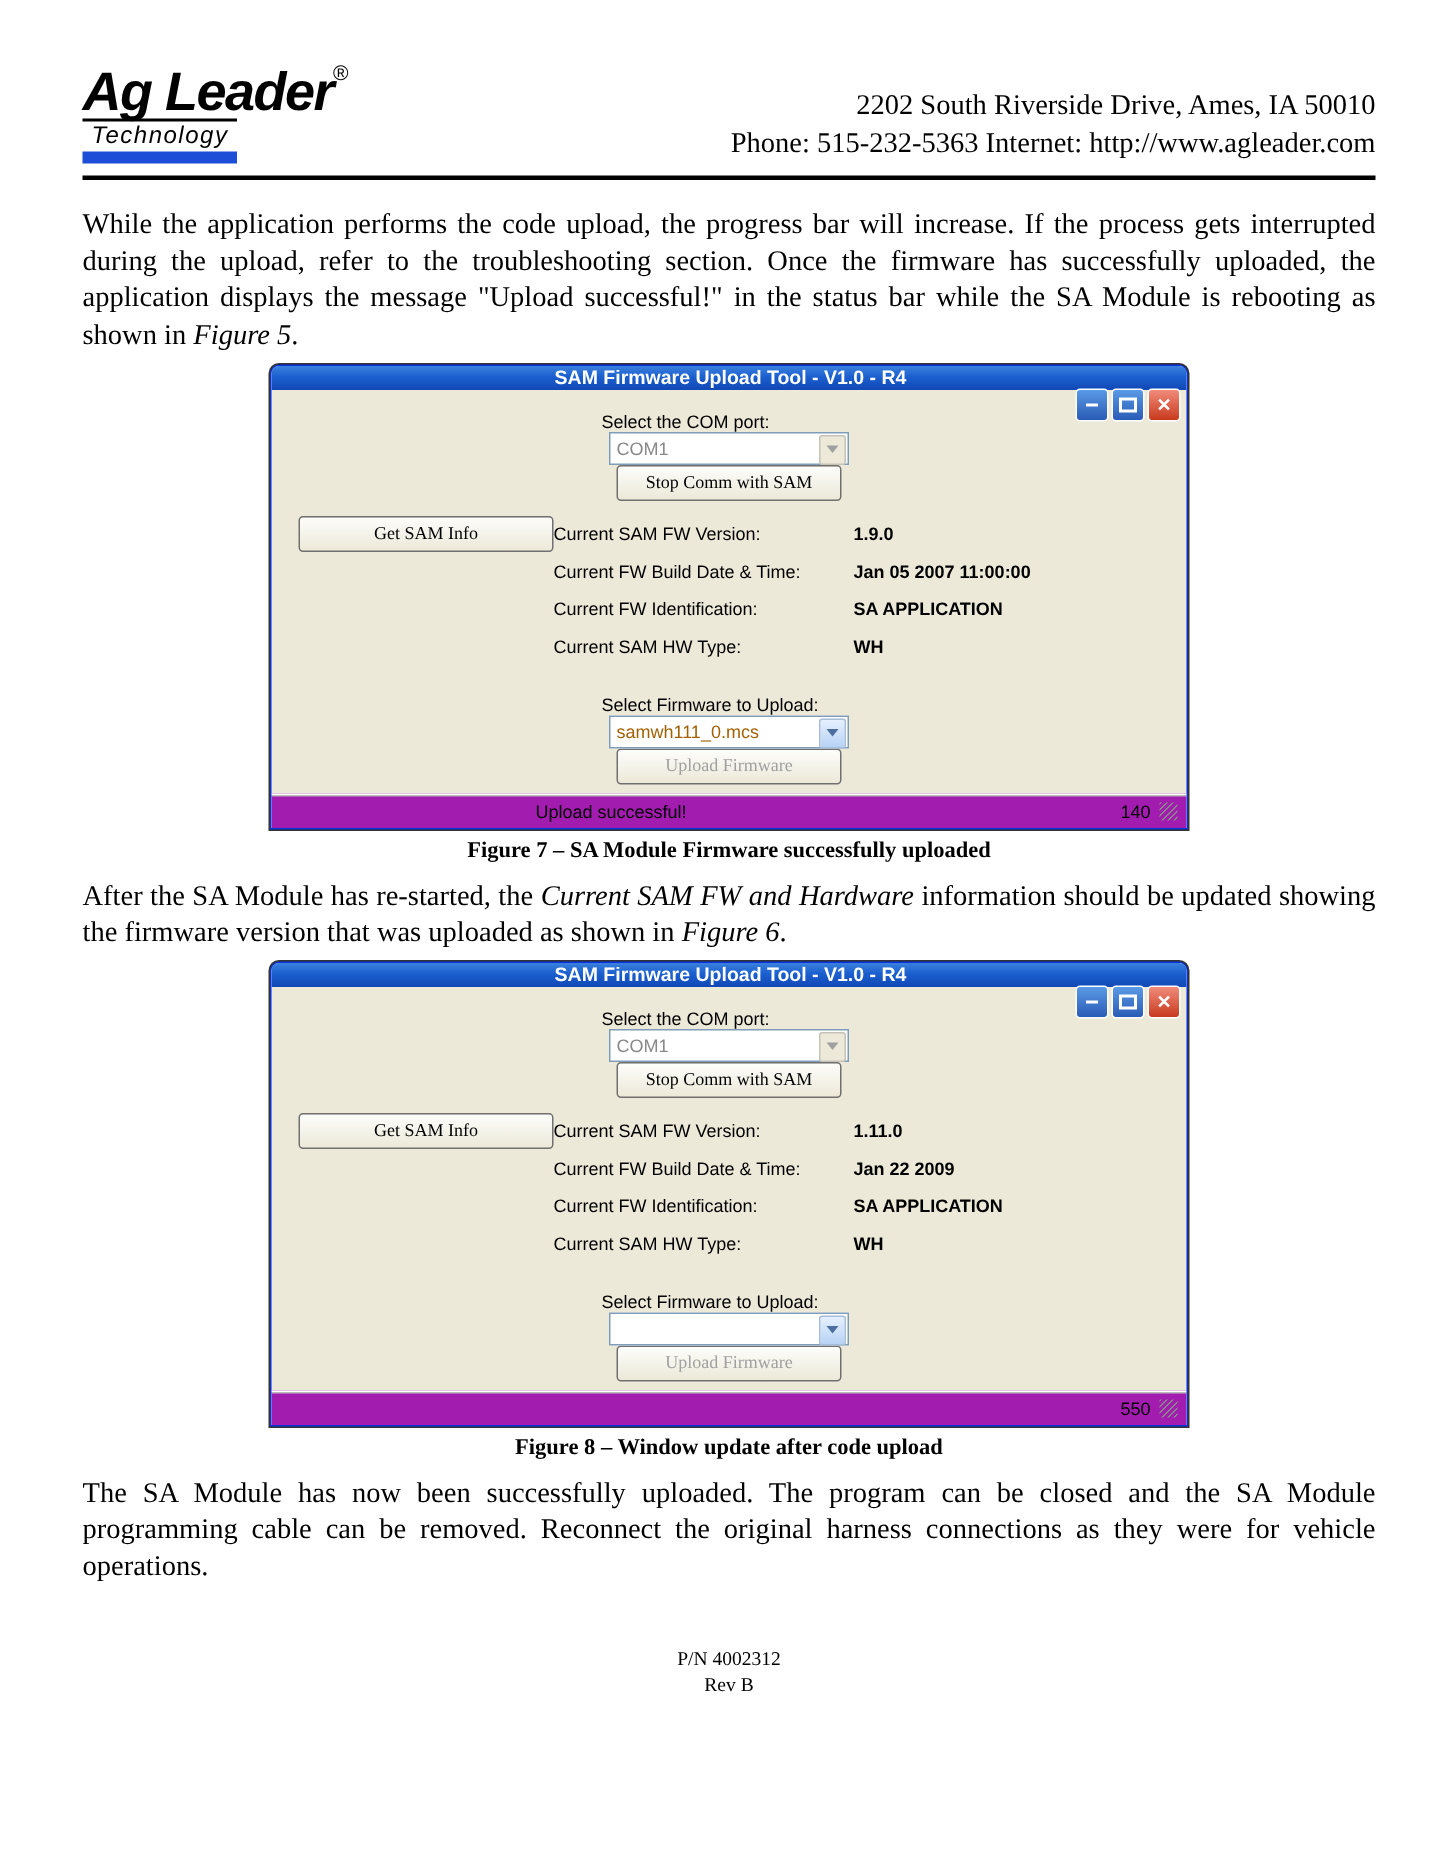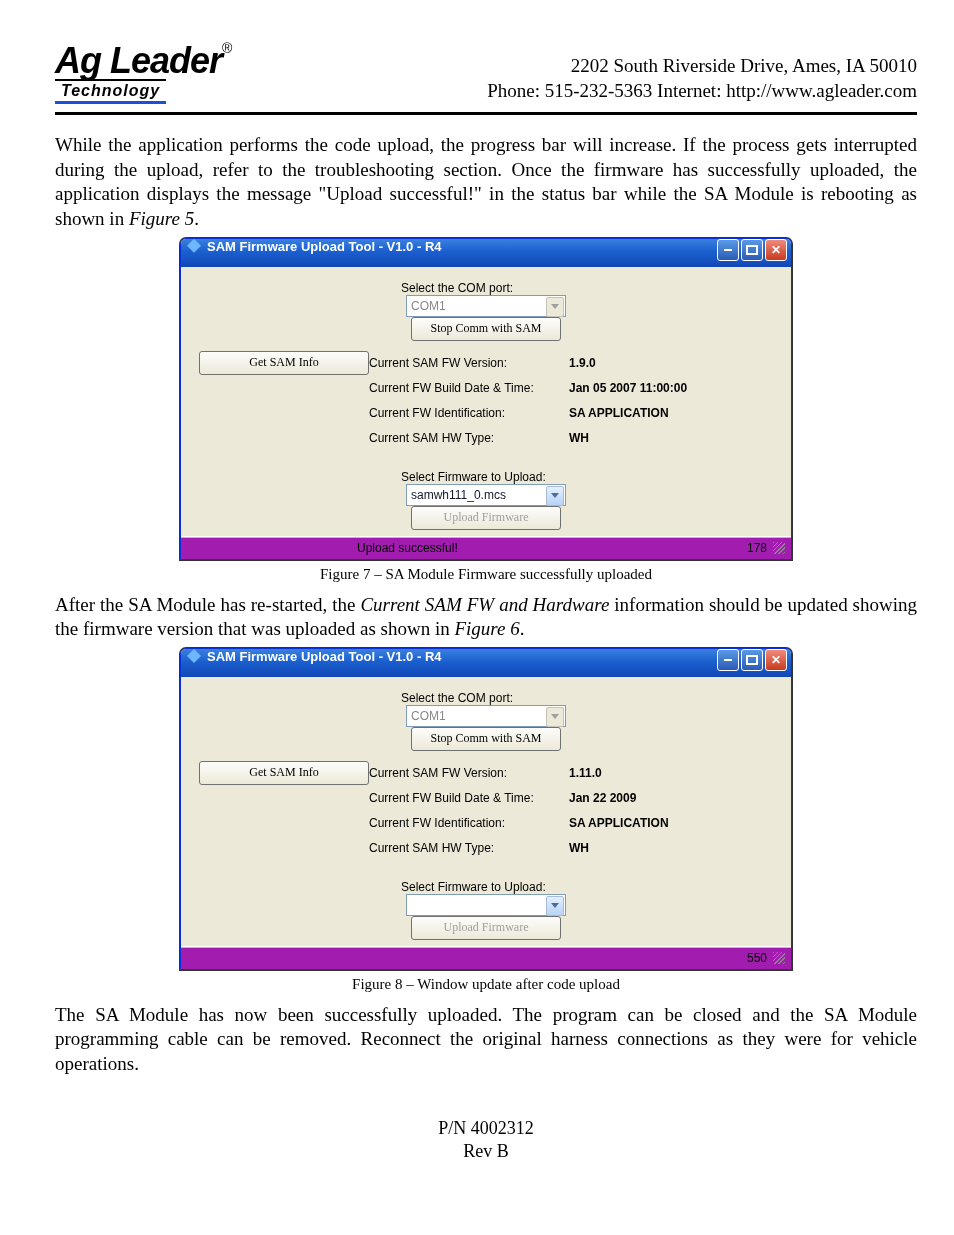--- a/index.html
+++ b/index.html
@@ -1,29 +1,29 @@
 <!DOCTYPE html>
 <html><head>
 <meta charset="utf-8">
 <style>
   body{margin:0;background:#fff;font-family:"Times New Roman",serif;color:#000;}
   .page{width:954px;min-height:1235px;padding:40px 37px 30px 55px;box-sizing:border-box;}
   .header{display:flex;justify-content:space-between;align-items:flex-end;border-bottom:3px solid #000;padding-bottom:8px;margin-bottom:18px;}
   .logo{font-family:Arial,sans-serif;}
   .logo-main{font-size:36px;font-weight:900;font-style:italic;letter-spacing:-1px;}
   .logo-reg{font-size:14px;vertical-align:top;}
-  .logo-sub{font-size:16px;font-weight:700;font-style:italic;letter-spacing:1px;margin-top:-4px;border-top:2px solid #000;border-bottom:3px solid #1d4ed8;padding:1px 6px;display:inline-block;}
+  .logo-sub{font-size:16px;font-weight:400;font-style:italic;letter-spacing:1px;margin-top:-4px;border-top:2px solid #000;border-bottom:8px solid #1d4ed8;padding:1px 6px;display:inline-block;}
   .hdr-right{text-align:right;font-size:19px;line-height:1.35;}
   .body-text{font-size:19px;text-align:justify;line-height:1.3;margin:6px 0;}
   .body-text i{font-style:italic;}
-  .caption{text-align:center;font-size:15px;font-weight:normal;margin:6px 0 10px 0;}
-  .footer{text-align:center;font-size:18px;margin-top:40px;line-height:1.3;}
+  .caption{text-align:center;font-size:15px;font-weight:bold;margin:6px 0 10px 0;}
+  .footer{text-align:center;font-size:13px;margin-top:40px;line-height:1.3;}
   .win-wrap{display:flex;justify-content:center;margin:4px 0;}
   .xpwin{width:610px;border:1px solid #0831d9;border-radius:6px 6px 0 0;overflow:hidden;background:#ece9d8;font-family:Tahoma,Arial,sans-serif;font-size:12px;color:#000;box-shadow:0 0 0 1px #333;}
-  .titlebar{height:28px;background:linear-gradient(to bottom,#3a81dd 0%,#1b5fcf 45%,#1148b5 100%);display:flex;align-items:flex-start;padding:0 4px 0 6px;color:#fff;font-weight:bold;font-size:13px;}
+  .titlebar{height:16px;background:linear-gradient(to bottom,#3a81dd 0%,#1b5fcf 45%,#1148b5 100%);display:flex;align-items:center;padding:0 4px 0 6px;color:#fff;font-weight:bold;font-size:13px;flex-direction:column;}
   .title-icon{width:14px;height:14px;background:#6fb6ff;margin-right:6px;clip-path:polygon(50% 0,100% 50%,50% 100%,0 50%);}
   .winbtns{margin-left:auto;display:flex;gap:2px;}
   .wbtn{width:20px;height:20px;border:1px solid #fff;border-radius:3px;display:flex;align-items:center;justify-content:center;font-weight:bold;color:#fff;font-size:12px;}
   .wmin,.wmax{background:linear-gradient(to bottom,#5a9ae6,#2a5bb5);}
   .wclose{background:linear-gradient(to bottom,#f08b7a,#c83a1e);}
   .wmin span{border-bottom:2px solid #fff;width:8px;height:0;display:block;}
   .wmax span{border:2px solid #fff;width:8px;height:6px;display:block;}
   .client{padding:14px 18px 0 18px;}
   .row{display:flex;align-items:center;margin-bottom:10px;flex-direction:column;}
   .lbl{width:170px;font-size:12px;}
@@ -104,30 +104,30 @@
           <div class="info-vals">
             <div>1.9.0</div>
             <div>Jan 05 2007 11:00:00</div>
             <div>SA APPLICATION</div>
             <div>WH</div>
           </div>
         </div>
         <div class="row" style="margin-bottom:4px;">
           <div class="lbl">Select Firmware to Upload:</div>
           <div class="combo">
-              <span style="color:#0f172a">samwh111_0.mcs</span>
+              <span style="color:#a16207">samwh111_0.mcs</span>
               <div class="arrow"></div>
             </div>
           <div style="width:28px"></div>
           <div class="btn disabled">Upload Firmware</div>
         </div>
       </div>
       <div class="statusbar">
         <span class="status-msg">Upload successful!</span>
-        <span class="status-num">178</span>
+        <span class="status-num">140</span>
         <div class="grip"></div>
       </div>
     </div>
   </div>
   <div class="caption">Figure 7 – SA Module Firmware successfully uploaded</div>
 
   <p class="body-text">
     <span>After the SA Module has re-started, the </span><i>Current SAM FW and Hardware</i><span> information should be updated showing the firmware version that was uploaded as shown in </span><i>Figure 6</i><span>.</span>
   </p>
 

